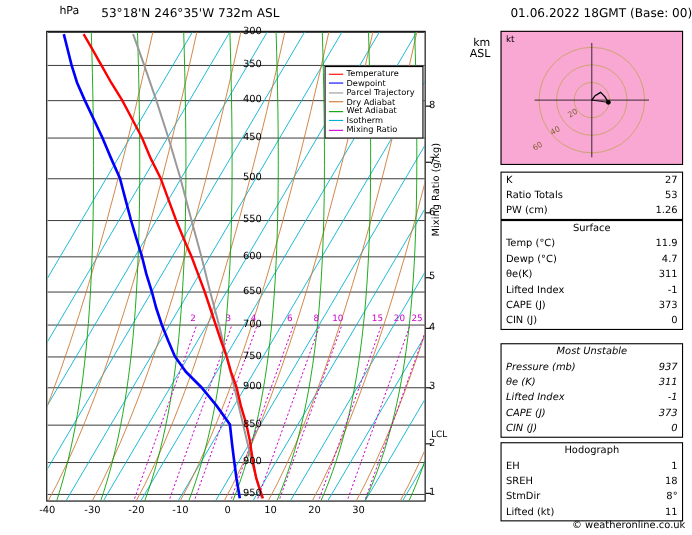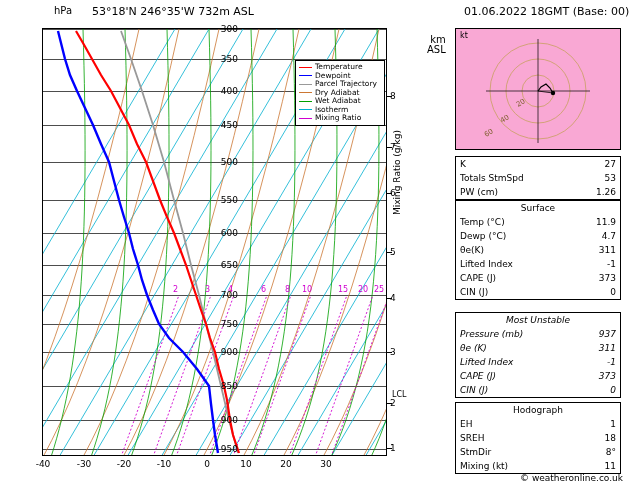--- a/index.html
+++ b/index.html
@@ -345,21 +345,21 @@
       <path d="M 82 62 L 97 64" stroke="#000000" stroke-width="0.8"></path>
     </svg>
   </div>
 
   <div class="tbl" id="tbl-top">
     <div class="row">
         <span class="k">K</span>
         <span class="v">27</span>
       </div>
     <div class="row">
-        <span class="k">Totals StmSpd</span>
+        <span class="k">Ratio Totals</span>
         <span class="v">53</span>
       </div>
     <div class="row">
         <span class="k">PW (cm)</span>
         <span class="v">1.26</span>
       </div>
   </div>
 
   <div class="tbl" id="tbl-sfc">
     <div class="sect">Surface</div>
@@ -421,19 +421,19 @@
       </div>
     <div class="row">
         <span class="k">SREH</span>
         <span class="v">18</span>
       </div>
     <div class="row">
         <span class="k">StmDir</span>
         <span class="v">8°</span>
       </div>
     <div class="row">
-        <span class="k">Mixing (kt)</span>
+        <span class="k">Lifted (kt)</span>
         <span class="v">11</span>
       </div>
   </div>
 
   <div id="copyright">© weatheronline.co.uk</div>
 </div>
 
 </body></html>

